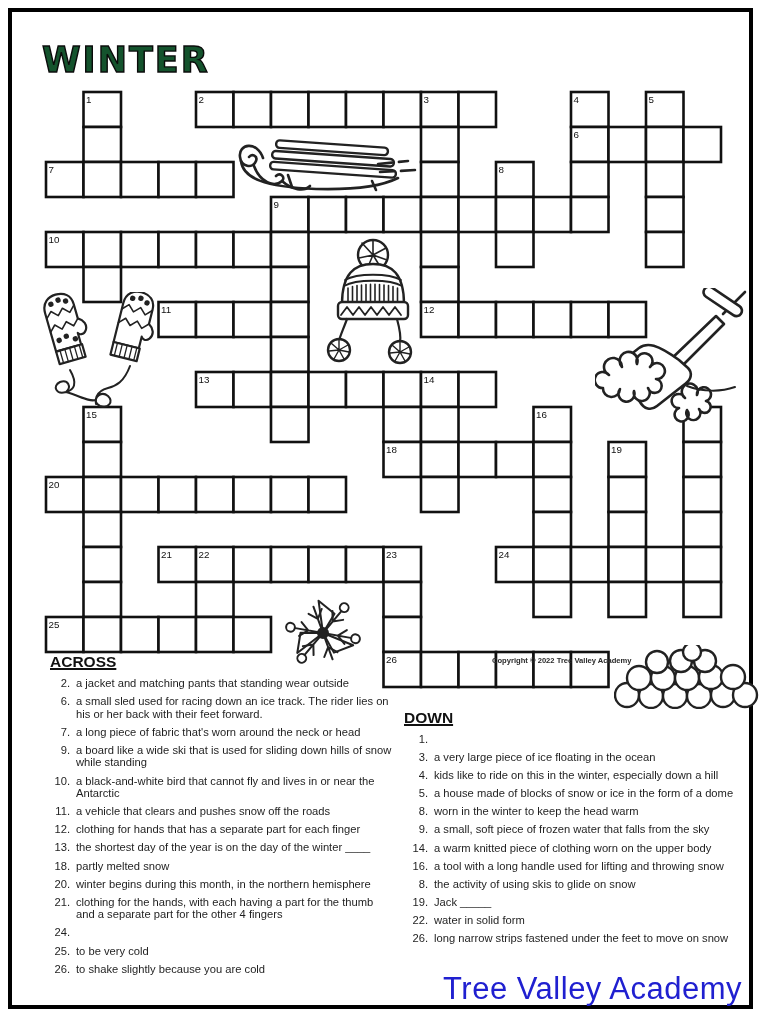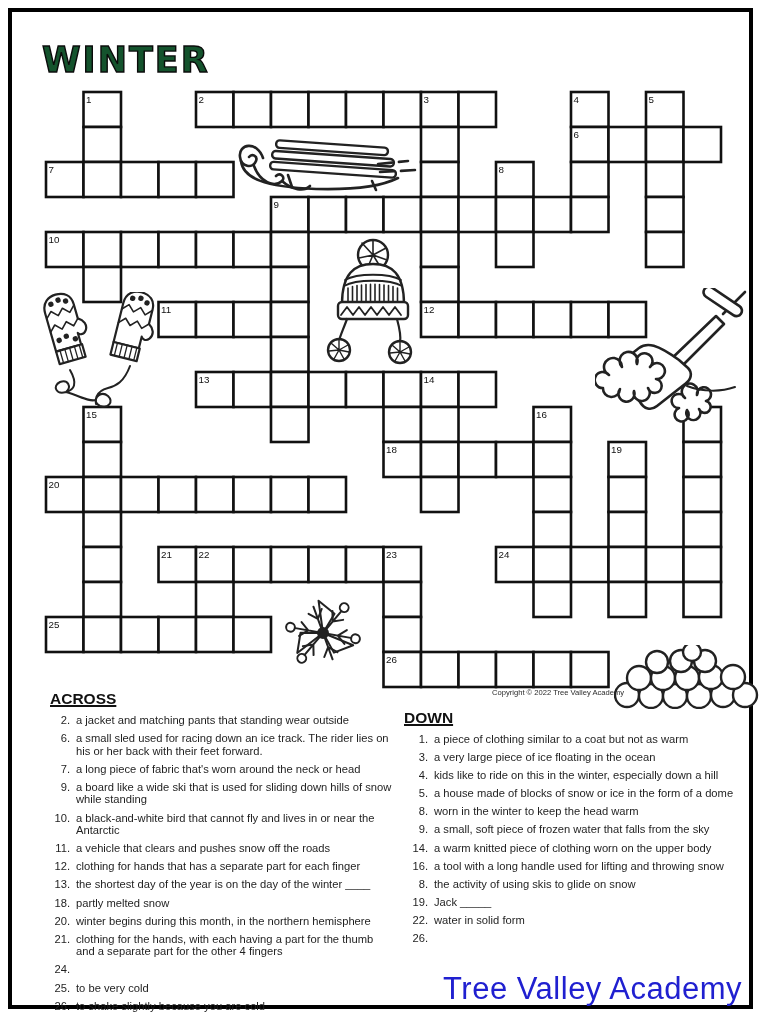--- a/index.html
+++ b/index.html
@@ -11,24 +11,24 @@
          letter-spacing:2px;color:#14532d;font-family:"DejaVu Sans", sans-serif;
          -webkit-text-stroke:1.4px #0a0a0a;}
   #grid-svg{position:absolute;left:42px;top:88px;}
   .illus{position:absolute;}
   .clues{position:absolute;}
   .clues h2{margin:0 0 6px 0;font-size:15.5px;font-weight:bold;color:#111;
             text-decoration:underline;text-decoration-thickness:2px;}
   .clues ol{list-style:none;margin:0;padding:0;}
   .clues li{display:flex;margin-bottom:5.5px;font-size:11.2px;line-height:12.6px;color:#1e1e1e;}
   .clues .num{flex:0 0 20px;text-align:right;margin-right:6px;}
-  .across{left:50px;top:690px;width:344px;}
+  .across{left:50px;top:653px;width:344px;}
   .down{left:404px;top:709px;width:354px;}
   .down .num{flex-basis:24px;}
-  .copyright{position:absolute;left:492px;top:688px;font-size:7.6px;color:#2a2a2a;}
+  .copyright{position:absolute;left:492px;top:656px;font-size:7.6px;color:#2a2a2a;font-weight:bold;}
   .footer{position:absolute;right:26px;top:971px;font-size:31px;font-weight:normal;
           color:#2020D0;letter-spacing:0.5px;}
   svg .ln{fill:none;stroke:#222;stroke-linecap:round;stroke-linejoin:round;}
   svg .wh{fill:#fff;stroke:#222;stroke-linejoin:round;}
 </style>
 </head>
 <body>
 
 <div class="frame"></div>
 
@@ -399,21 +399,20 @@
         <span class="txt">to shake slightly because you are cold</span>
       </li>
     </ol>
 </section>
 
 <section class="clues down">
   <h2>DOWN</h2>
   <ol id="down-list">
       <li>
         <span class="num">1.</span>
-        <span class="txt">a piece of clothing similar to a coat but not as warm</span>
       </li>
       <li>
         <span class="num">3.</span>
         <span class="txt">a very large piece of ice floating in the ocean</span>
       </li>
       <li>
         <span class="num">4.</span>
         <span class="txt">kids like to ride on this in the winter, especially down a hill</span>
       </li>
       <li>
@@ -443,17 +442,18 @@
       <li>
         <span class="num">19.</span>
         <span class="txt">Jack _____</span>
       </li>
       <li>
         <span class="num">22.</span>
         <span class="txt">water in solid form</span>
       </li>
       <li>
         <span class="num">26.</span>
+        <span class="txt">long narrow strips fastened under the feet to move on snow</span>
       </li>
     </ol>
 </section>
 
 <div class="footer">Tree Valley Academy</div>
 
 </body></html>

